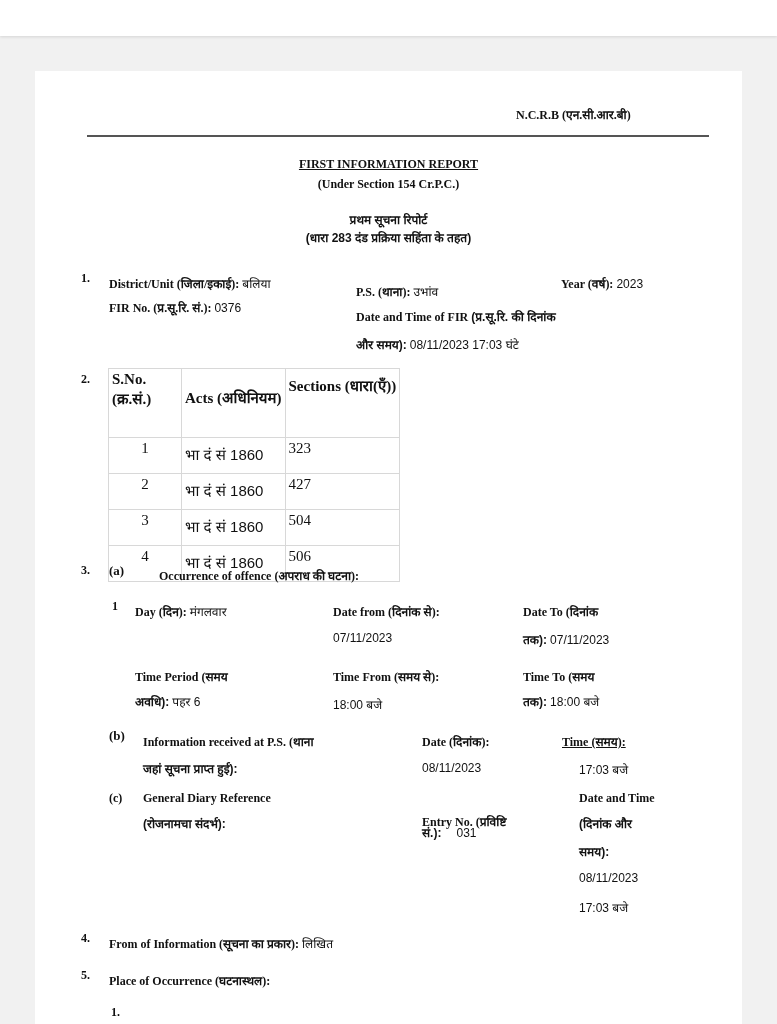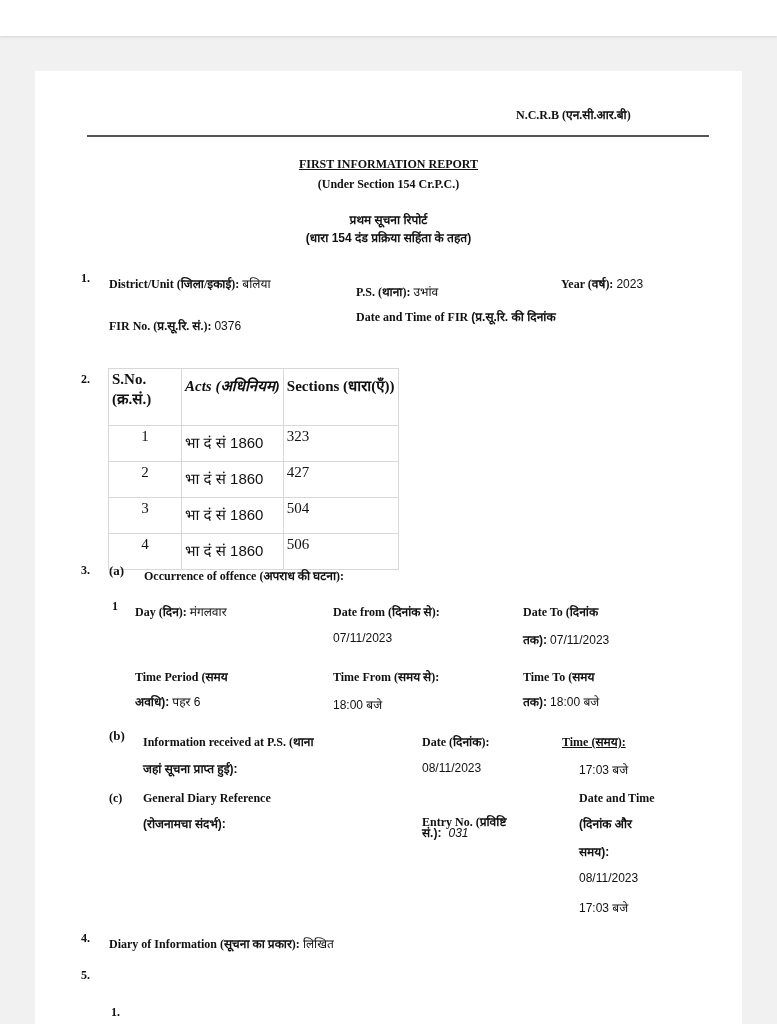--- a/index.html
+++ b/index.html
@@ -47,53 +47,57 @@
 <div class="page">
 
   <div class="abs b f16" style="left:481px; top:35px;">N.C.R.B (एन.सी.आर.बी)</div>
   <div class="rule"></div>
 
   <div class="abs title b f16" style="top:86px;">
     <span style="text-decoration:underline;">FIRST INFORMATION REPORT</span>
   </div>
   <div class="abs title b f15" style="top:106px;">(Under Section 154 Cr.P.C.)</div>
   <div class="abs title hb f15" style="top:140px;">प्रथम सूचना रिपोर्ट</div>
-  <div class="abs title hb f15" style="top:158px;">(धारा 154 दंड प्रक्रिया सहिंता के तहत)</div>
+  <div class="abs title hb f15" style="top:158px;">(धारा 283 दंड प्रक्रिया सहिंता के तहत)</div>
 
   <div class="abs b f15" style="left:46px; top:200px;">1.</div>
   <div class="abs f15" style="left:74px; top:204px;">
     <span class="b">District/Unit (जिला/इकाई):</span>
     <span class="sans">बलिया</span>
   </div>
   <div class="abs f15" style="left:321px; top:212px;">
     <span class="b">P.S. (थाना):</span>
     <span class="sans">उभांव</span>
   </div>
   <div class="abs f15" style="left:526px; top:204px;">
     <span class="b">Year (वर्ष):</span>
     <span class="sans">2023</span>
   </div>
-  <div class="abs f15" style="left:74px; top:246px;text-align:center;">
+  <div class="abs f15" style="left:74px; top:228px;text-align:center;">
     <span class="b">FIR No. (प्र.सू.रि. सं.):</span>
     <span class="sans">0376</span>
   </div>
   <div class="abs f15" style="left:321px; top:237px;">
     <span class="b">Date and Time of FIR</span>
     <span class="hb">(प्र.सू.रि. की दिनांक</span>
+  </div>
+  <div class="abs f15" style="left:321px; top:265px;">
+    <span class="hb">और समय):</span>
+    <span class="sans">08/11/2023 17:03 घंटे</span>
   </div>
 
   <div class="abs b f15" style="left:46px; top:301px;">2.</div>
   <table class="acts">
     <tbody>
         <tr class="hdr">
       <td class="b" style="text-align:left;">
         <div>S.No.</div>
         <div>(क्र.सं.)</div>
       </td>
-      <td class="b" style="padding-top:6px;font-style:italic;">Acts (अधिनियम)</td>
+      <td class="b" style="padding-top:18px;">Acts (अधिनियम)</td>
       <td class="b" style="padding-top:6px;">Sections (धारा(एँ))</td>
     </tr>
     <tr class="row">
       <td class="sn num">1</td>
       <td class="sans" style="padding-top:6px;">भा दं सं 1860</td>
       <td class="num">323</td>
     </tr>
     <tr class="row">
       <td class="sn num">2</td>
       <td class="sans" style="padding-top:6px;">भा दं सं 1860</td>
@@ -107,21 +111,21 @@
     <tr class="row">
       <td class="sn num">4</td>
       <td class="sans" style="padding-top:6px;">भा दं सं 1860</td>
       <td class="num">506</td>
     </tr>
   </tbody>
     </table>
 
   <div class="abs b f15" style="left:46px; top:492px;">3.</div>
   <div class="abs b" style="left:74px; top:492px; font-size:13px;">(a)</div>
-  <div class="abs b f15" style="left:109px; top:496px;">Occurrence of offence (अपराध की घटना):</div>
+  <div class="abs b f15" style="left:124px; top:496px;">Occurrence of offence (अपराध की घटना):</div>
 
   <div class="abs b f15" style="left:77px; top:528px;">1</div>
   <div class="abs f15" style="left:100px; top:532px;">
     <span class="b">Day (दिन):</span>
     <span class="sans">मंगलवार</span>
   </div>
   <div class="abs b f15" style="left:298px; top:532px;">Date from (दिनांक से):</div>
   <div class="abs sans f15" style="left:298px; top:560px;">07/11/2023</div>
   <div class="abs b f15" style="left:488px; top:532px;">Date To (दिनांक</div>
   <div class="abs f15" style="left:488px; top:560px;">
@@ -149,30 +153,31 @@
   <div class="abs sans f15" style="left:387px; top:690px;">08/11/2023</div>
   <div class="abs b f15" style="left:527px; top:662px;text-decoration:underline;">Time (समय):</div>
   <div class="abs sans f15" style="left:544px; top:690px;">17:03 बजे</div>
 
   <div class="abs b f15" style="left:74px; top:720px;">(c)</div>
   <div class="abs b f15" style="left:108px; top:720px;">General Diary Reference</div>
   <div class="abs hb f15" style="left:108px; top:744px;">(रोजनामचा संदर्भ):</div>
   <div class="abs b f15" style="left:387px; top:726px;margin-top:16px;">Entry No. (प्रविष्टि</div>
   <div class="abs f15" style="left:387px; top:753px;">
     <span class="hb">सं.):</span>
-    <span class="sans" style="margin-left:4px;font-style:italic;">031</span>
+    <span class="sans" style="margin-left:12px;">031</span>
   </div>
   <div class="abs b f15" style="left:544px; top:720px;">Date and Time</div>
   <div class="abs hb f15" style="left:544px; top:744px;">(दिनांक और</div>
   <div class="abs hb f15" style="left:544px; top:772px;">समय):</div>
   <div class="abs sans f15" style="left:544px; top:800px;">08/11/2023</div>
   <div class="abs sans f15" style="left:544px; top:828px;">17:03 बजे</div>
 
   <div class="abs b f15" style="left:46px; top:860px;">4.</div>
   <div class="abs f15" style="left:74px; top:864px;">
-    <span class="b">Diary of Information (सूचना का प्रकार):</span>
+    <span class="b">From of Information (सूचना का प्रकार):</span>
     <span class="sans">लिखित</span>
   </div>
 
   <div class="abs b f15" style="left:46px; top:897px;">5.</div>
+  <div class="abs b f15" style="left:74px; top:901px;">Place of Occurrence (घटनास्थल):</div>
   <div class="abs b f15" style="left:76px; top:934px;">1.</div>
 
 </div>
 
 </body></html>

